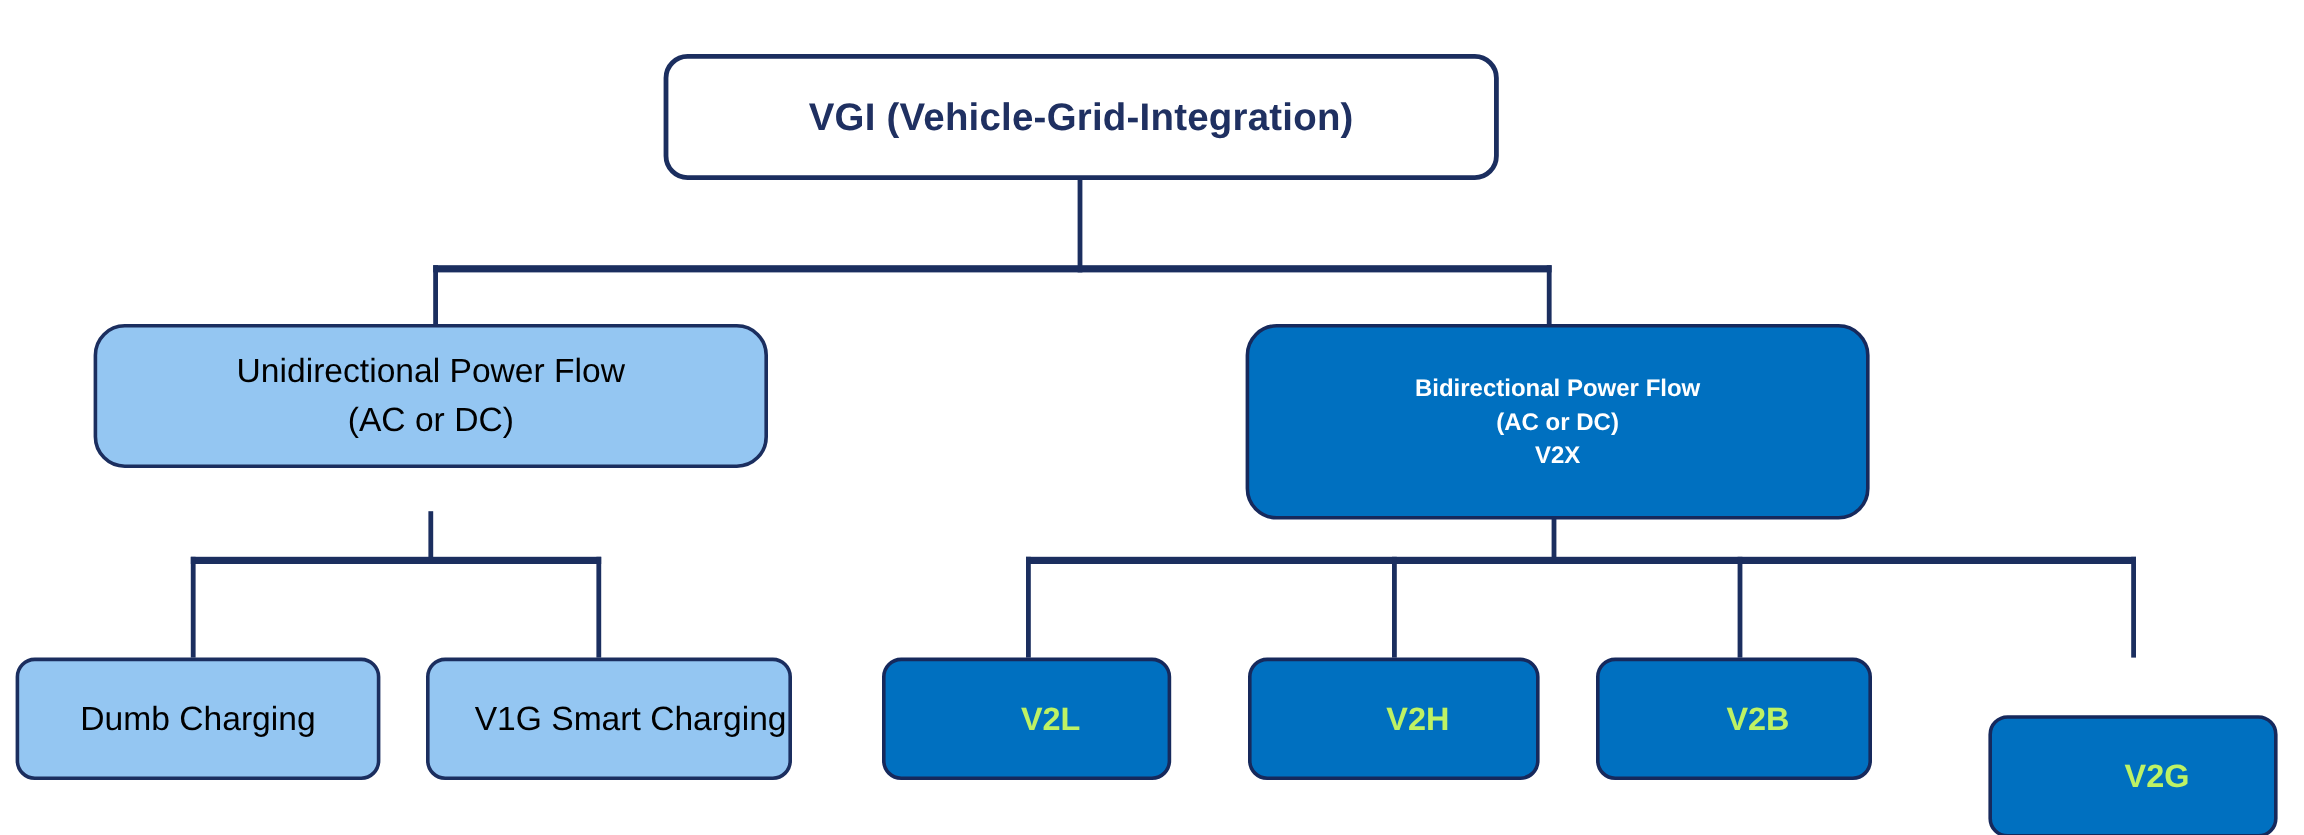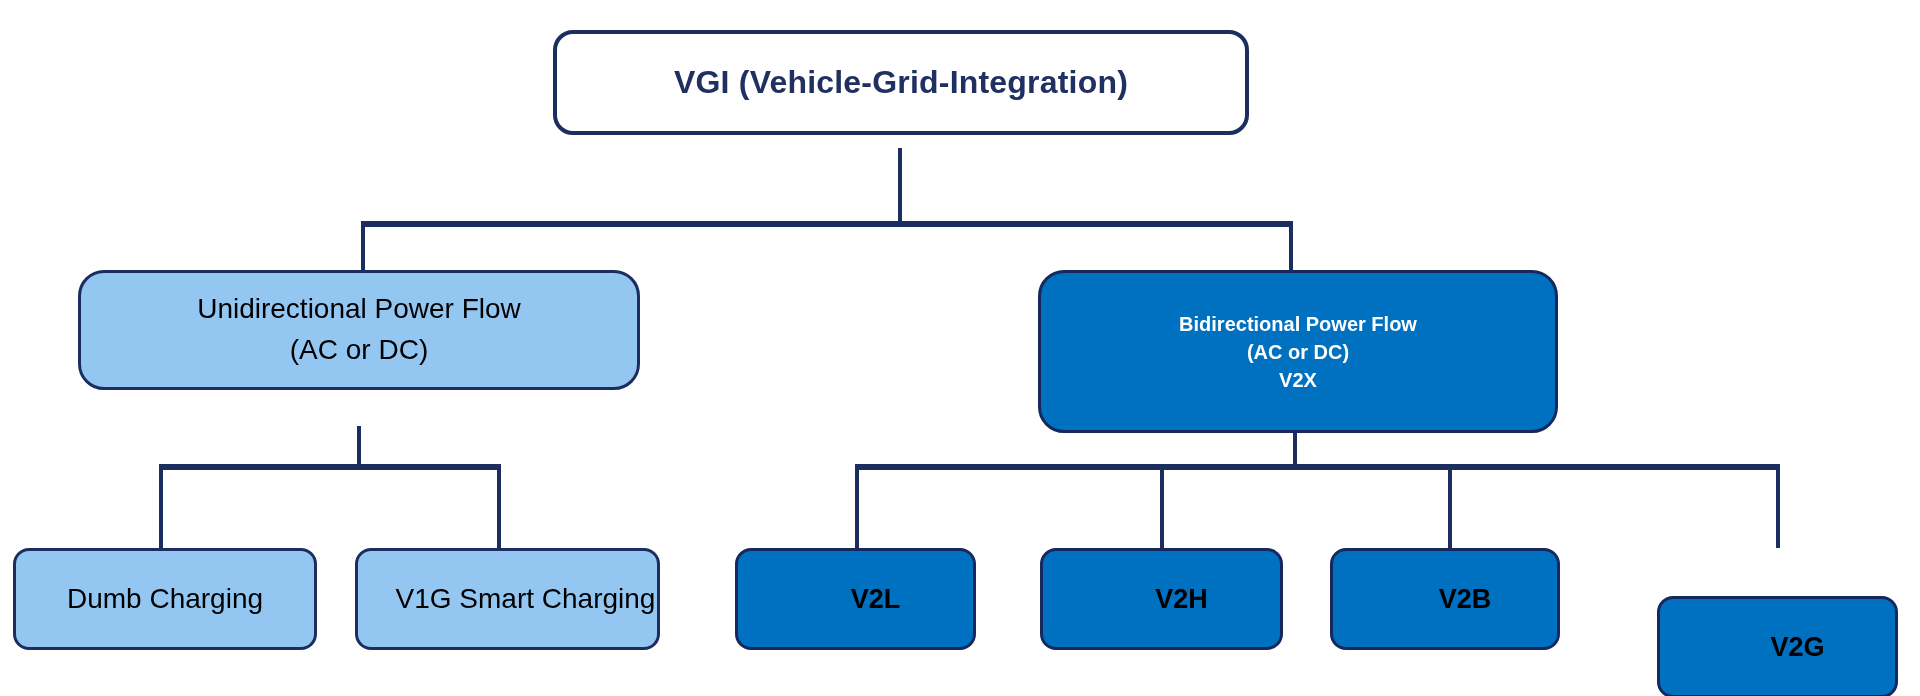--- a/index.html
+++ b/index.html
@@ -10,21 +10,21 @@
   .node {
     position:absolute; box-sizing:border-box;
     display:flex; flex-direction:column; align-items:center; justify-content:center;
     text-align:center;
   }
   .node div { width:100%; }
   .line { position:absolute; background:#1b2e5f; }
 
   
   .root-node {
-    left:553px; top:30px; width:696px; height:105px;
+    left:553px; top:45px; width:696px; height:105px;
     background:#ffffff; border:4px solid #1b2e5f; border-radius:20px;
     color:#1f3061; font-size:32px; font-weight:600; letter-spacing:0.2px;
   }
   
   .branch-uni {
     left:78px; top:270px; width:562px; height:120px;
     background:#94c6f2; border:3px solid #1b2e5f; border-radius:26px;
     color:#000000; font-size:28px; font-weight:500; line-height:1.45;
   }
   .branch-bi {
@@ -37,21 +37,21 @@
     top:548px; height:102px; background:#94c6f2;
     border:3px solid #1b2e5f; border-radius:16px;
     color:#000000; font-size:28px; font-weight:500;
   }
   .leaf-dumb { left:13px;  width:304px;border-radius:16px; }
   .leaf-v1g  { left:355px; width:305px;padding-left:36px; }
   
   .leaf-dark {
     top:548px; height:102px; background:#0070c0;
     border:3px solid #16295c; border-radius:16px;
-    color:#000000; font-size:27px; font-weight:600;padding-left:40px;
+    color:#bef264; font-size:27px; font-weight:600;padding-left:40px;
   }
   .leaf-v2l { left:735px;  width:241px; }
   .leaf-v2h { left:1040px; width:243px; }
   .leaf-v2b { left:1330px; width:230px; }
   .leaf-v2g { left:1657px; width:241px;margin-top:48px; }
 
   
   .root-stub { left:898px;  top:148px; width:4px;  height:79px; }
   .h1        { left:361px;  top:221px; width:932px; height:6px; }
   .d1        { left:361px;  top:221px; width:4px;  height:49px; }

